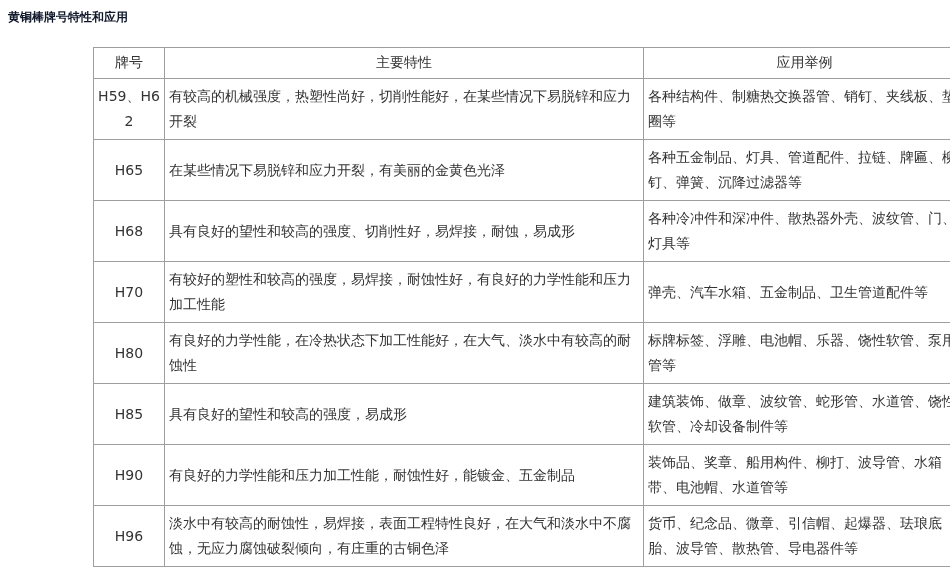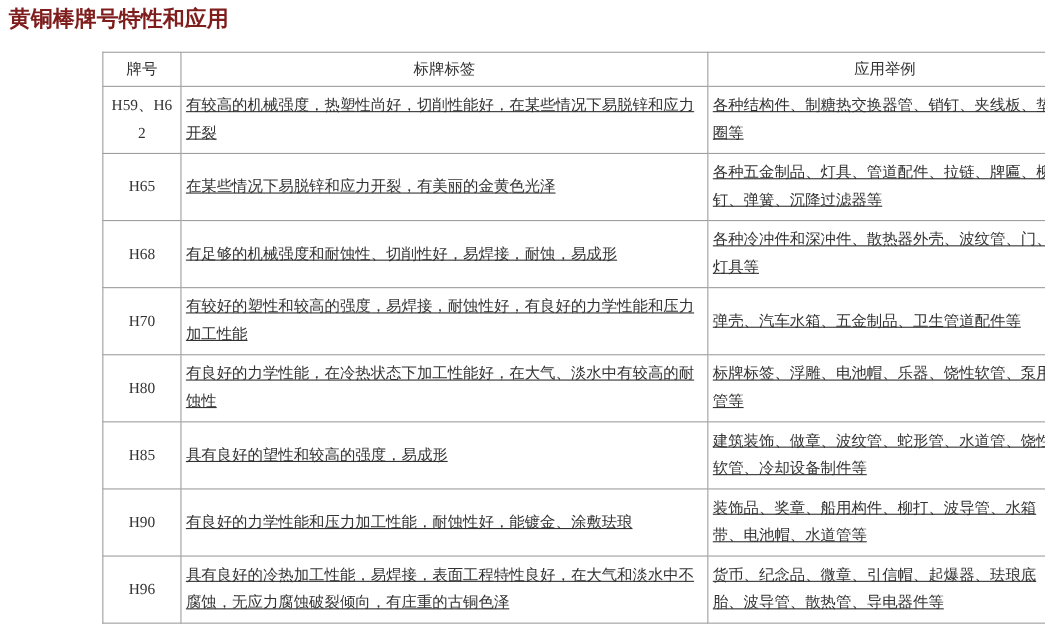--- a/index.html
+++ b/index.html
@@ -8,23 +8,23 @@
     background: #ffffff;
   }
   body {
     width: 950px;
     height: 573px;
     font-family: "DejaVu Sans", "Liberation Sans", sans-serif;
     color: #333333;
     overflow: hidden;
   }
   .page-title {
-    font-size: 20px;
+    font-size: 12px;
     font-weight: bold;
-    color: #7f1d1d;
+    color: #0f172a;
     margin: 6px 0 0 8px;
     line-height: 22px;
   }
   table.grade-table {
     border-collapse: collapse;
     table-layout: fixed;
     margin: 19px 0 0 93px;
     width: 845px;
     background: #ffffff;
   }
@@ -39,74 +39,74 @@
   }
   table.grade-table th {
     height: 28px;
     padding: 1px 4px;
     text-align: center;
   }
   table.grade-table td {
     padding: 5px 4px;
     line-height: 25px;
   }
-  .col-grade { width: 62px; font-family: Liberation Serif, serif; }
+  .col-grade { width: 62px; }
   td.col-grade { text-align: center; }
   .col-feature { width: 470px; }
   .col-application { width: 313px; }
-  td.col-feature, td.col-application { text-align: left; text-decoration: underline; }
+  td.col-feature, td.col-application { text-align: left; }
 </style>
 </head>
 <body>
 
 <h1 class="page-title">黄铜棒牌号特性和应用</h1>
 
 <table class="grade-table">
   <thead>
     <tr>
       <th class="col-grade">牌号</th>
-      <th class="col-feature">标牌标签</th>
+      <th class="col-feature">主要特性</th>
       <th class="col-application">应用举例</th>
     </tr>
   </thead>
   <tbody>
       <tr>
         <td class="col-grade">H59、H62</td>
         <td class="col-feature">有较高的机械强度，热塑性尚好，切削性能好，在某些情况下易脱锌和应力开裂</td>
         <td class="col-application">各种结构件、制糖热交换器管、销钉、夹线板、垫圈等</td>
       </tr>
       <tr>
         <td class="col-grade">H65</td>
         <td class="col-feature">在某些情况下易脱锌和应力开裂，有美丽的金黄色光泽</td>
         <td class="col-application">各种五金制品、灯具、管道配件、拉链、牌匾、柳钉、弹簧、沉降过滤器等</td>
       </tr>
       <tr>
         <td class="col-grade">H68</td>
-        <td class="col-feature">有足够的机械强度和耐蚀性、切削性好，易焊接，耐蚀，易成形</td>
+        <td class="col-feature">具有良好的望性和较高的强度、切削性好，易焊接，耐蚀，易成形</td>
         <td class="col-application">各种冷冲件和深冲件、散热器外壳、波纹管、门、灯具等</td>
       </tr>
       <tr>
         <td class="col-grade">H70</td>
         <td class="col-feature">有较好的塑性和较高的强度，易焊接，耐蚀性好，有良好的力学性能和压力加工性能</td>
         <td class="col-application">弹壳、汽车水箱、五金制品、卫生管道配件等</td>
       </tr>
       <tr>
         <td class="col-grade">H80</td>
         <td class="col-feature">有良好的力学性能，在冷热状态下加工性能好，在大气、淡水中有较高的耐蚀性</td>
         <td class="col-application">标牌标签、浮雕、电池帽、乐器、饶性软管、泵用管等</td>
       </tr>
       <tr>
         <td class="col-grade">H85</td>
         <td class="col-feature">具有良好的望性和较高的强度，易成形</td>
         <td class="col-application">建筑装饰、做章、波纹管、蛇形管、水道管、饶性软管、冷却设备制件等</td>
       </tr>
       <tr>
         <td class="col-grade">H90</td>
-        <td class="col-feature">有良好的力学性能和压力加工性能，耐蚀性好，能镀金、涂敷珐琅</td>
+        <td class="col-feature">有良好的力学性能和压力加工性能，耐蚀性好，能镀金、五金制品</td>
         <td class="col-application">装饰品、奖章、船用构件、柳打、波导管、水箱带、电池帽、水道管等</td>
       </tr>
       <tr>
         <td class="col-grade">H96</td>
-        <td class="col-feature">具有良好的冷热加工性能，易焊接，表面工程特性良好，在大气和淡水中不腐蚀，无应力腐蚀破裂倾向，有庄重的古铜色泽</td>
+        <td class="col-feature">淡水中有较高的耐蚀性，易焊接，表面工程特性良好，在大气和淡水中不腐蚀，无应力腐蚀破裂倾向，有庄重的古铜色泽</td>
         <td class="col-application">货币、纪念品、微章、引信帽、起爆器、珐琅底胎、波导管、散热管、导电器件等</td>
       </tr>
     </tbody>
 </table>
 
 </body></html>

